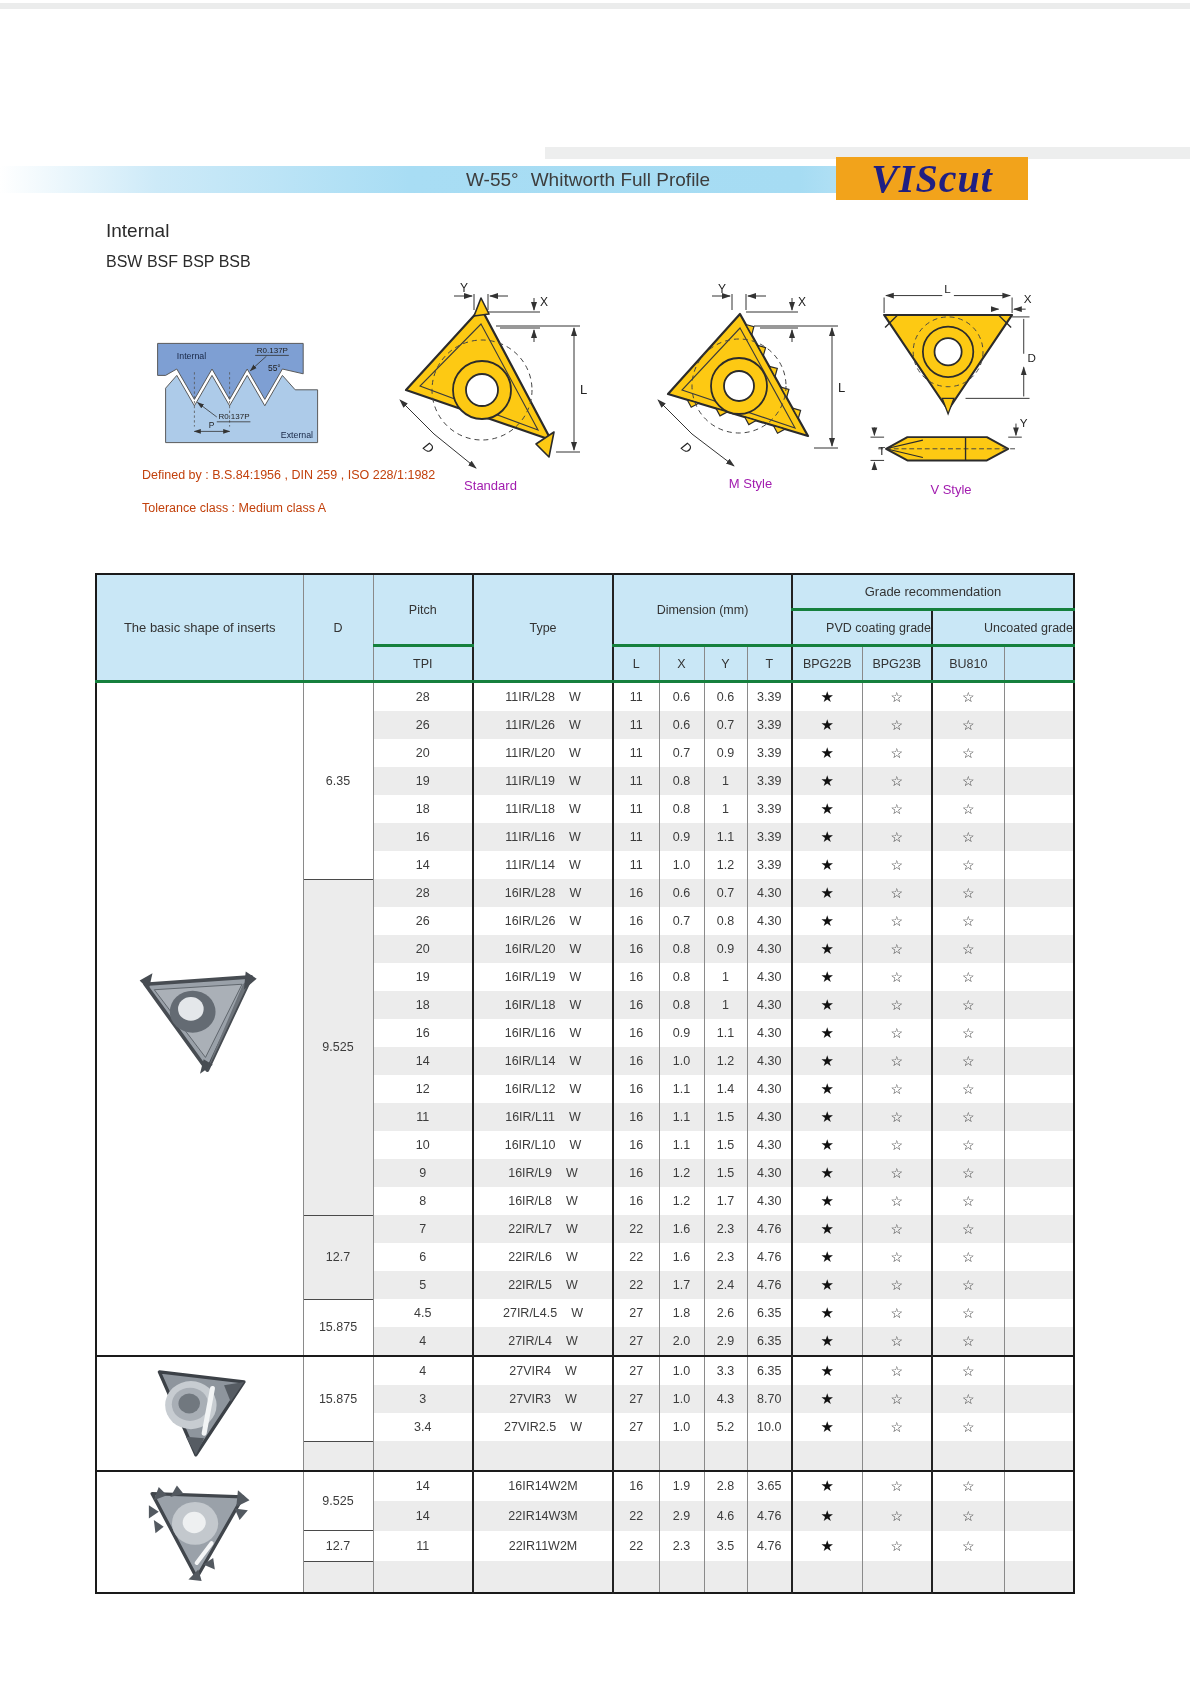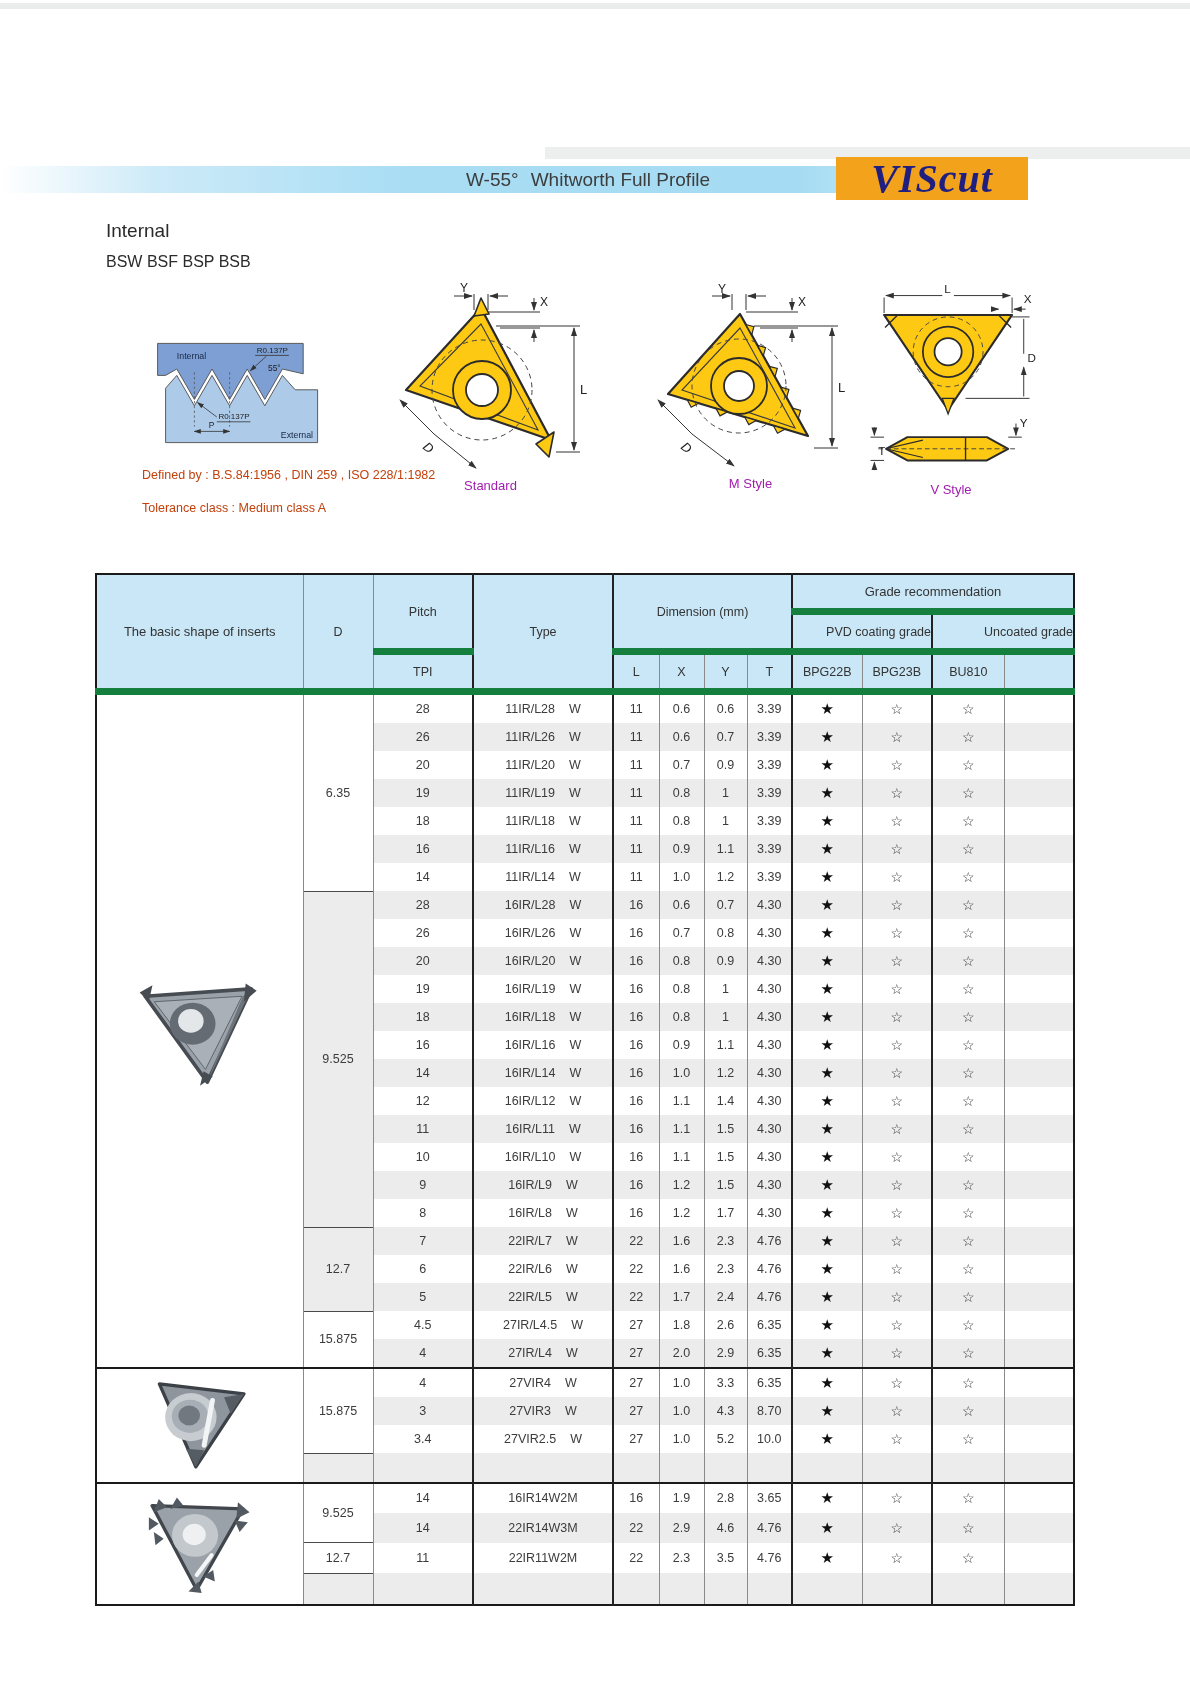--- a/index.html
+++ b/index.html
@@ -22,21 +22,21 @@
   .subtitle{left:106px;top:253px;font-size:16px;color:#2b2b2b;text-align:right;}
   .note{left:142px;font-size:12.5px;color:#c2410c;}
   .fig{position:absolute;text-align:center;}
   .fig-cap{font-size:13px;color:#a21caf;margin-top:4px;}
   svg text{font-family:"Liberation Sans",sans-serif;}
   
   .tbl-wrap{left:95px;top:573px;width:978px;}
   table{border-collapse:collapse;table-layout:fixed;width:978px;border:2px solid #1a1a1a;}
   th,td{border-left:1px solid #8a8a8a;padding:0;text-align:center;vertical-align:middle;
         font-size:12.5px;color:#3c3c3c;font-weight:normal;overflow:hidden;}
-  thead th{background:#c9e7f6;border-bottom:7px solid #15803d;color:#333;}
+  thead th{background:#c9e7f6;border-bottom:3px solid #15803d;color:#333;}
   thead th.h1{height:33px;} thead th.h2{height:33px;text-align:right;} thead th.h3{height:33px;margin-left:8px;}
   tbody td{height:28px;}
   tbody tr:first-child td{border-top:2px solid #1a1a1a;}
   tr.odd{background:#fff;} tr.even{background:#ececec;}
   .bl2{border-left:2px solid #222 !important;}
   tr.sec-top td{border-top:2px solid #1a1a1a;}
   td.d-top{border-top:1px solid #4a4a4a;}
   td.shape{background:#fff;}
   .tsfx{margin-left:14px;}
   td.sf{font-size:15px;color:#101010;}

